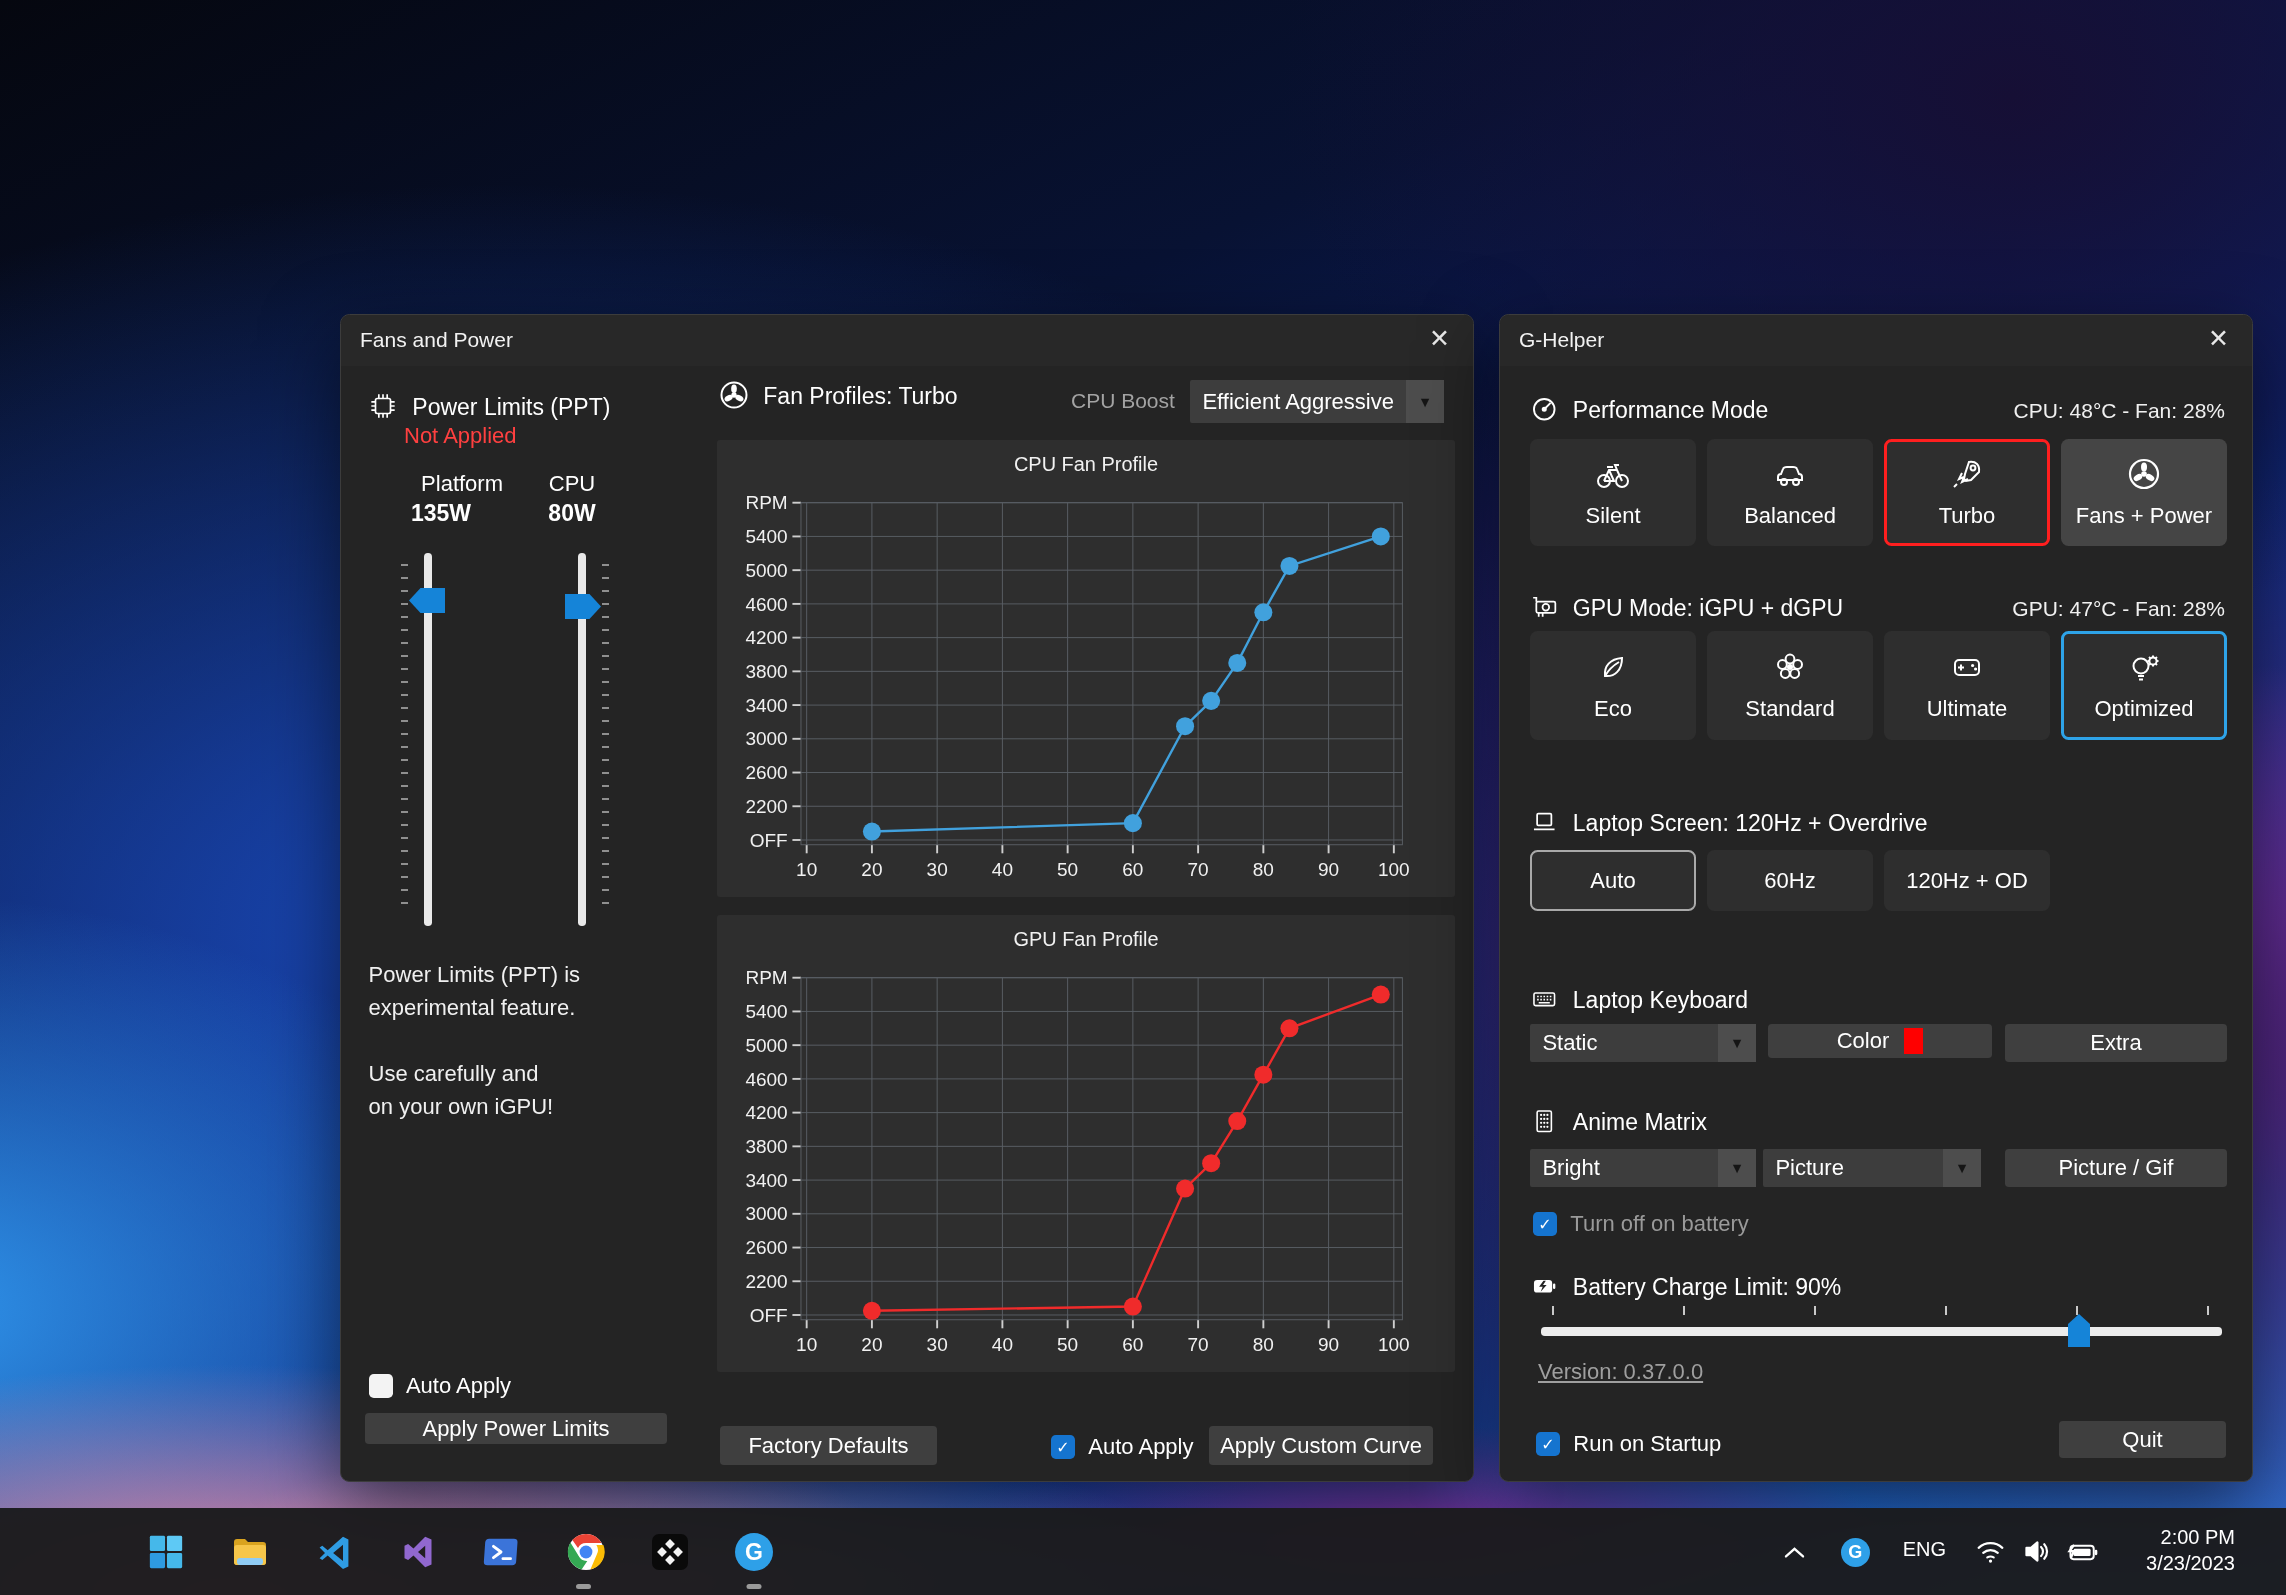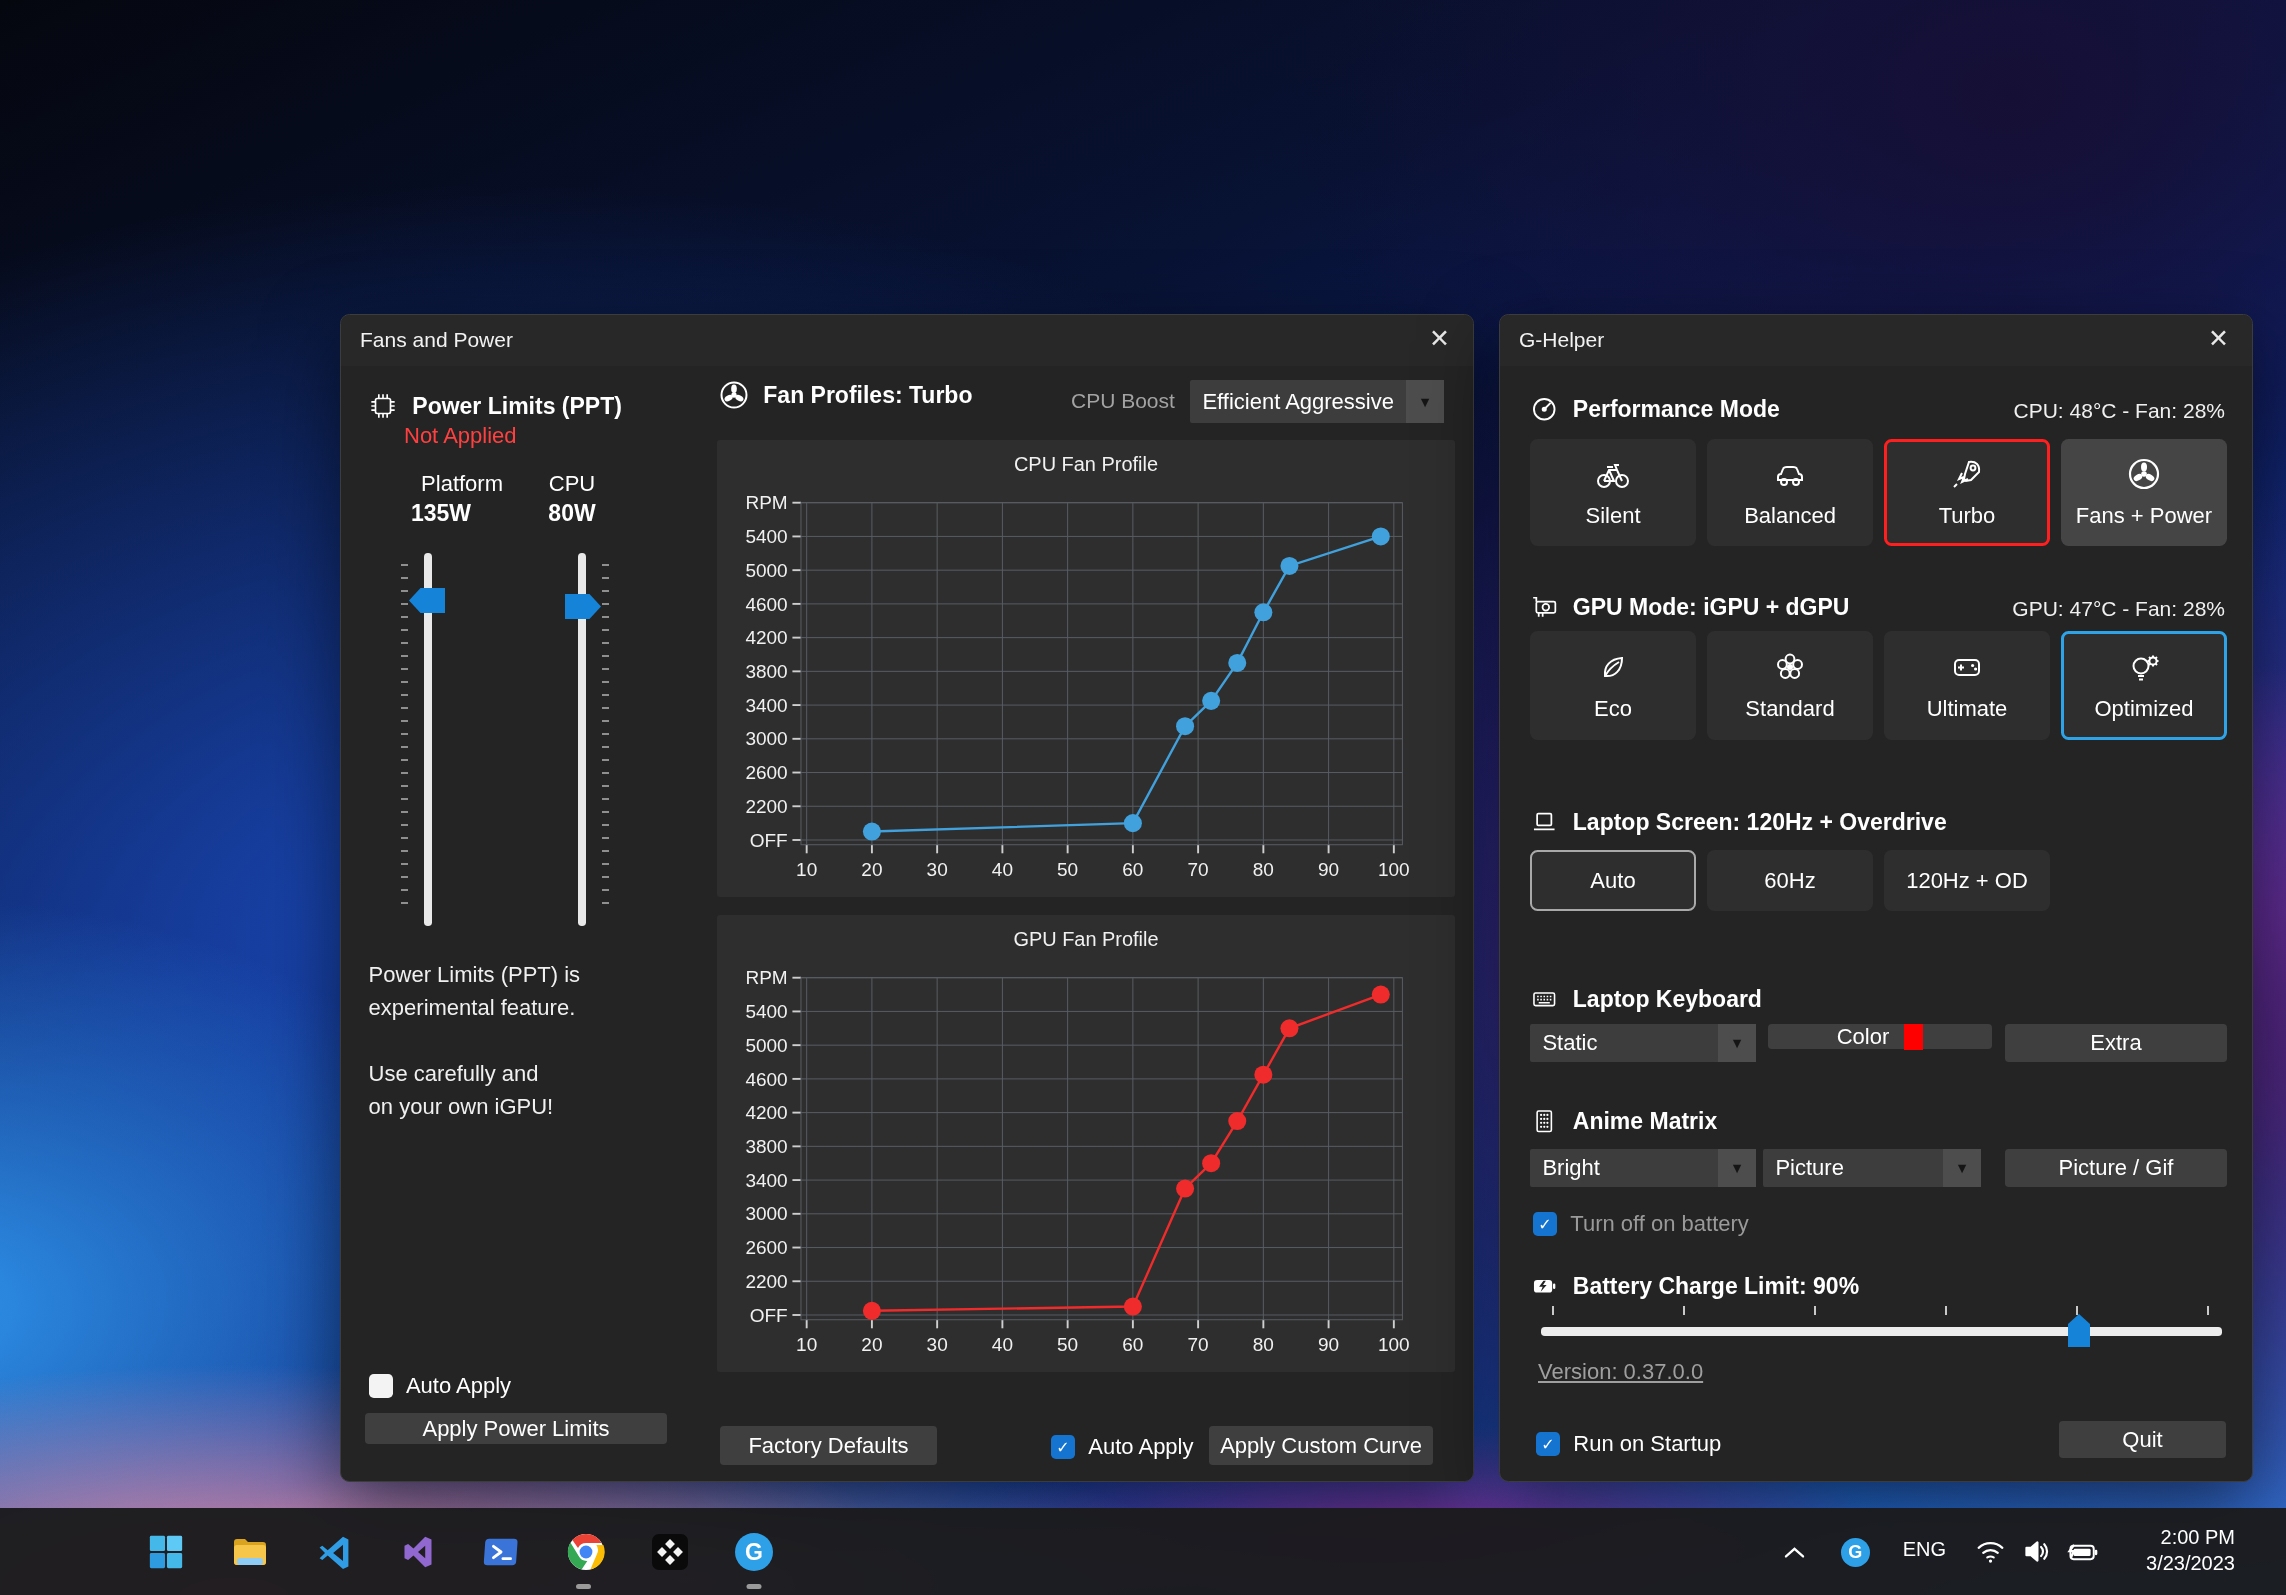--- a/index.html
+++ b/index.html
@@ -22,21 +22,21 @@
       radial-gradient(1046px 761px at 88% 6%, #160f35, rgba(22,15,53,0) 70%),
       linear-gradient(155deg, #05070f 0%, #081233 30%, #0d2370 55%, #154bb4 78%, #2d83e4 100%);
   }
   
   .window{position:absolute;background:#242424;border:1px solid #3c3c3c;border-radius:9.5px;
     box-shadow:0 25px 76px rgba(0,0,0,.55);box-sizing:border-box}
   .titlebar{position:absolute;left:0;top:0;right:0;height:51px;background:#282828;border-radius:8.6px 8.6px 0 0}
   .titlebar .t{position:absolute;left:19px;top:13.3px;font-size:21px;color:#f2f2f2}
   .closex{position:absolute;right:23px;top:10.5px;font-size:25px;color:#e8e8e8;line-height:1}
   .a{position:absolute}
-  .sh{display:flex;align-items:center;gap:14.3px;font-size:23px;font-weight:700;color:#fff;white-space:nowrap}
+  .sh{display:flex;align-items:flex-end;gap:14.3px;font-size:23px;font-weight:400;color:#fff;white-space:nowrap}
   .stat{font-size:21px;color:#f0f0f0;white-space:nowrap}
   .btn{background:#3f3f3f;border-radius:3.8px;color:#fff;display:flex;align-items:center;justify-content:center;
     font-size:22px;box-sizing:border-box;white-space:nowrap}
   .tile{background:#2e2e2e;border-radius:7.6px;display:flex;flex-direction:column;align-items:center;
     justify-content:center;gap:11px;font-size:22px;color:#fff;box-sizing:border-box}
   .tile.hl{background:#454545}
   .tile.sel-red{border:3.8px solid #ff1f1f}
   .tile.sel-blue{border:3.8px solid #2ea3e8}
   .tile.sel-gray{border:2.9px solid #a9a9a9}
   .dd{background:#3d3d3d;display:flex;align-items:center;color:#fff;font-size:22px;box-sizing:border-box;
@@ -424,21 +424,21 @@
     <svg width="28.5" height="28.5" viewBox="0 0 36 36" fill="none" stroke="#fff" stroke-width="2">
       <rect x="5" y="10" width="26" height="16" rx="2"></rect>
       <path d="M9 14.5 h2 M13 14.5 h2 M17 14.5 h2 M21 14.5 h2 M25 14.5 h2 M9 18.5 h2 M13 18.5 h2 M17 18.5 h2 M21 18.5 h2 M25 18.5 h2 M11 22.5 h14"></path>
     </svg>
     <span>Laptop Keyboard</span>
   </div>
   <div class="a dd" style="left:30px;top:709px;width:226px;height:38px">
     <span>Static</span>
     <span class="arrow">▼</span>
   </div>
-  <div class="a btn" style="left:268px;top:709px;width:224px;height:25px;gap:15px">
+  <div class="a btn" style="left:268px;top:709px;width:224px;height:34px;gap:15px">
     <span>Color</span>
     <span class="swatch"></span>
   </div>
   <div class="a btn" style="left:505px;top:709px;width:222px;height:38px">Extra</div>
 
   <div class="a sh" style="left:30px;top:792px">
     <svg width="28.5" height="28.5" viewBox="0 0 36 36">
       <rect x="9" y="5" width="18" height="26" rx="2" fill="none" stroke="#fff" stroke-width="2"></rect>
       <g fill="#fff">
         <circle cx="14" cy="10" r="1.4"></circle>

